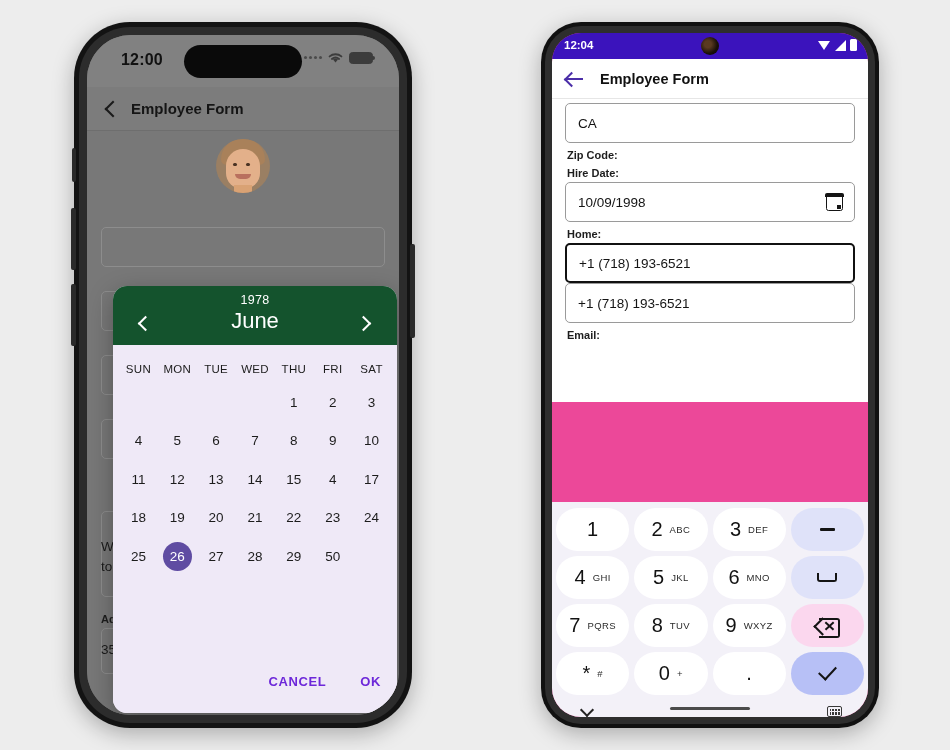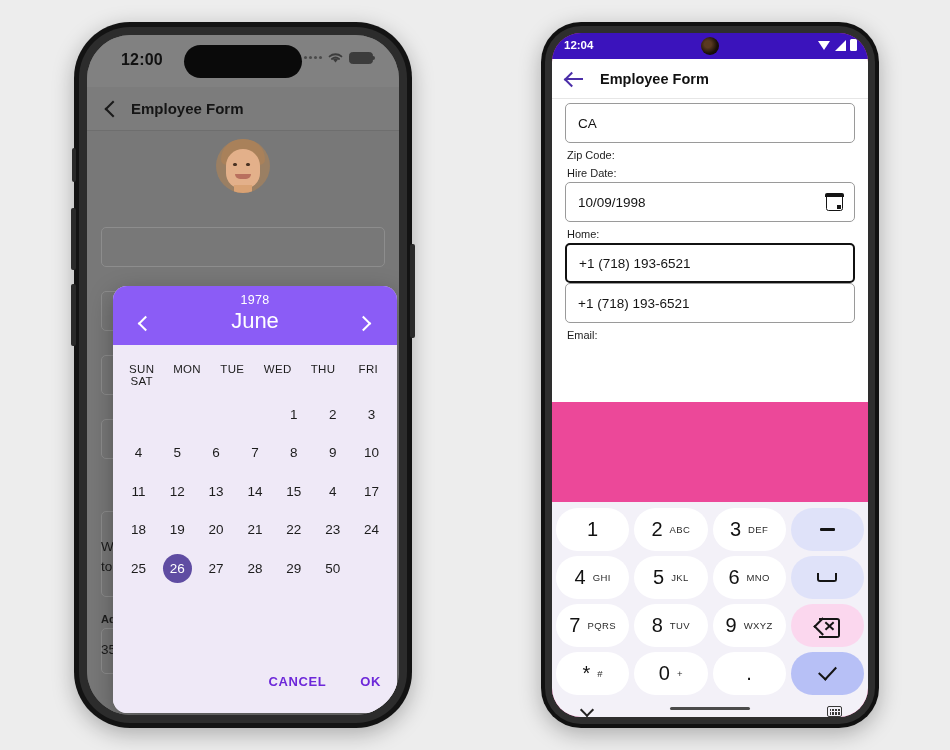--- a/index.html
+++ b/index.html
@@ -104,21 +104,21 @@
 
   
   .dialog {
     position: absolute; left: 26px; top: 155px;
     width: 284px; height: 427px;
     border-radius: 14px; overflow: hidden;
     box-shadow: 0 8px 26px rgba(0,0,0,.3);
     background: #f1ecf7;
   }
   .dlg-head {
-    background: #8b5cf6; color: #fff;
+    background: #14532d; color: #fff;
     height: 59px; position: relative;
   }
   .dlg-year {
     position: absolute; top: 7px; left: 0; right: 0;
     text-align: center; font-size: 12.5px; font-weight: 400; letter-spacing: .3px;
   }
   .dlg-month {
     position: absolute; top: 22px; left: 0; right: 0;
     text-align: center; font-size: 22px; font-weight: 400;
   }
@@ -130,21 +130,21 @@
   .dlg-arrow:before {
     content:''; position:absolute; left:5px; top:4px;
     width: 9px; height: 9px;
     border-left: 2px solid #fff; border-bottom: 2px solid #fff;
   }
   .dlg-arrow.prev:before { transform: rotate(45deg); }
   .dlg-arrow.next:before { transform: rotate(-135deg); left: 3px; }
 
   .dlg-body { background: #efe9f7; height: 368px; position: relative; }
   .dow-row {
-    display: grid; grid-template-columns: repeat(6, 1fr);
+    display: grid; grid-template-columns: repeat(7, 1fr);
     padding: 18px 6px 4px 6px;
   }
   .dow {
     text-align: center; font-size: 11.5px; color: #1c1c1c; font-weight: 400;
     letter-spacing: .3px;
   }
   .day-grid {
     display: grid; grid-template-columns: repeat(7, 1fr);
     grid-auto-rows: 38.5px; padding: 4px 6px 0 6px;
   }
@@ -208,21 +208,21 @@
   .and-back:before {
     content:''; position:absolute; left:0; top:7px; width:17px; height:2px; background:#4b2ea8;
   }
   .and-back:after {
     content:''; position:absolute; left:0px; top:3.5px; width:9px; height:9px;
     border-left:2px solid #4b2ea8; border-bottom:2px solid #4b2ea8; transform: rotate(45deg);
   }
   .and-title { margin-left: 14px; font-size: 14.5px; font-weight: 700; color: #111; }
 
   .and-form { padding: 4px 13px 0 13px; background: #fff; height: 303px; overflow: hidden; }
-  .fld-label { font-size: 11px; color: #1d1d1d; font-weight: 400; margin: 6px 0 3px 2px; }
+  .fld-label { font-size: 11px; color: #1d1d1d; font-weight: 700; margin: 6px 0 3px 2px; }
   .fld {
     height: 40px; border: 1px solid #9a9a9a; border-radius: 5px;
     display: flex; align-items: center; padding: 0 12px;
     font-size: 13.5px; color: #141414; background: #fff;
     position: relative;
   }
   .fld.focused { border: 2px solid #111; }
   .cal-icon {
     position: absolute; right: 11px; top: 11px; width: 17px; height: 17px;
     border: 1.8px solid #151515; border-radius: 2.5px;

